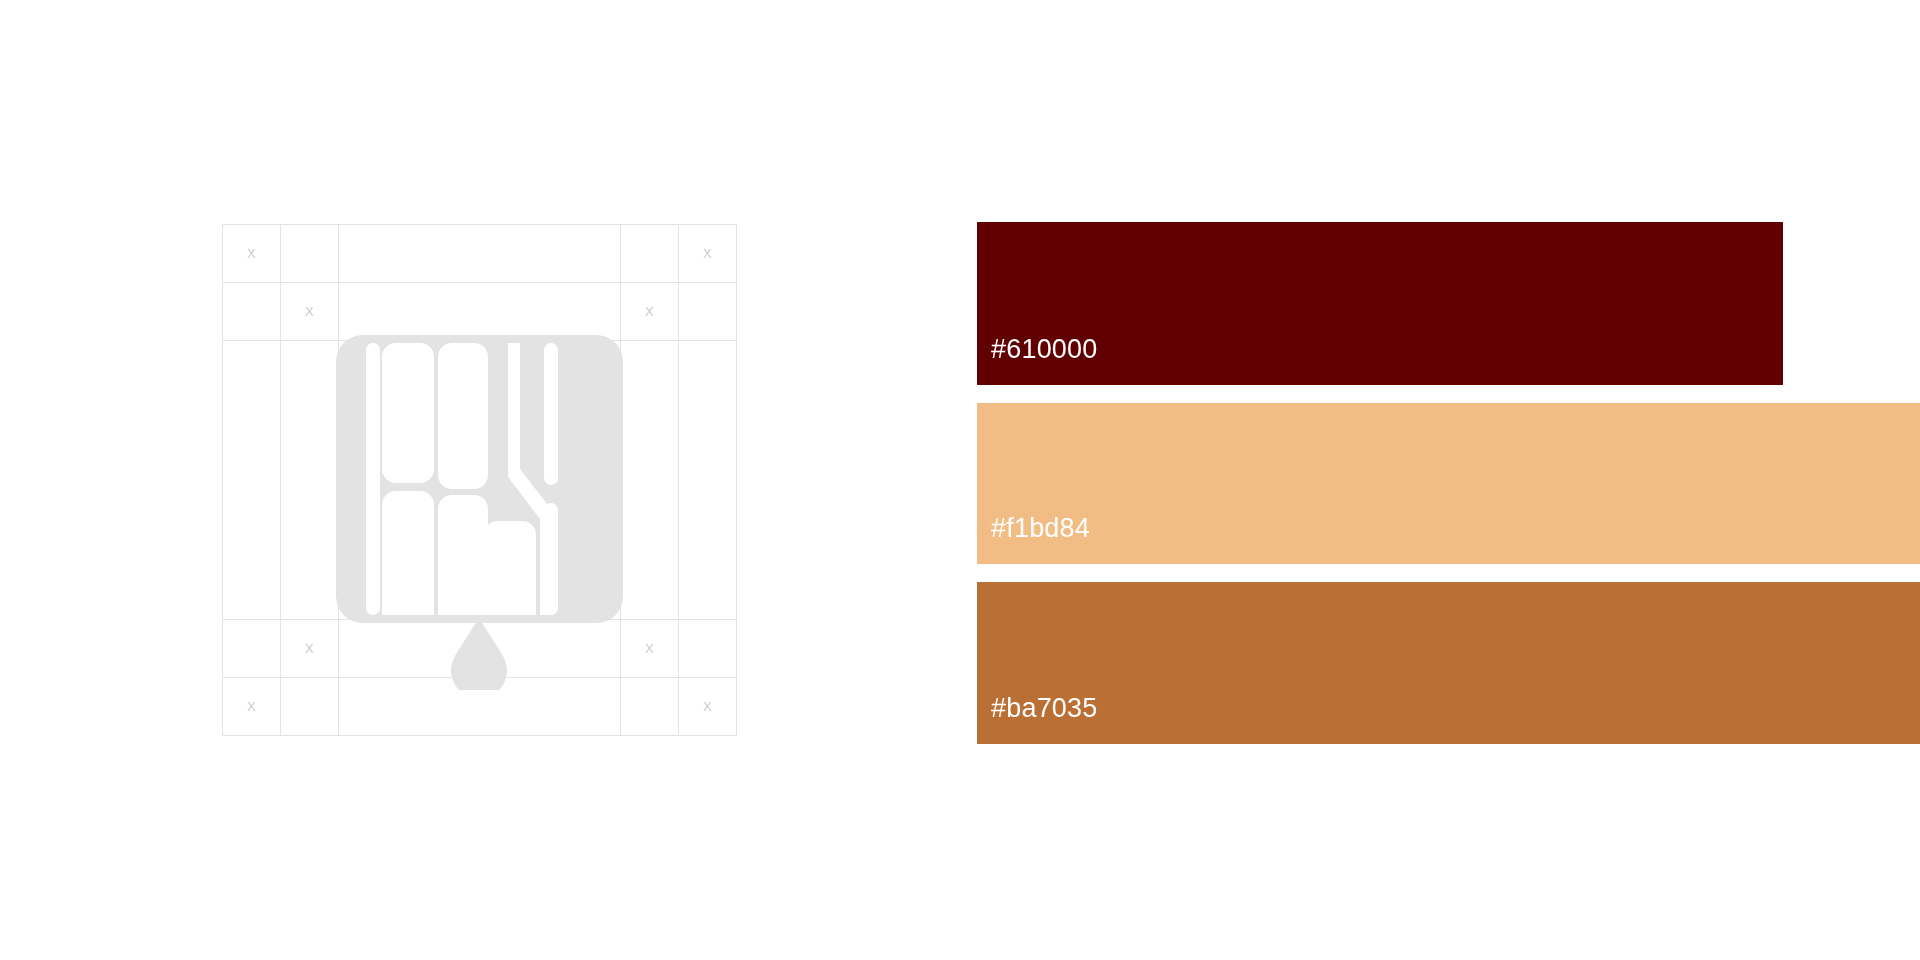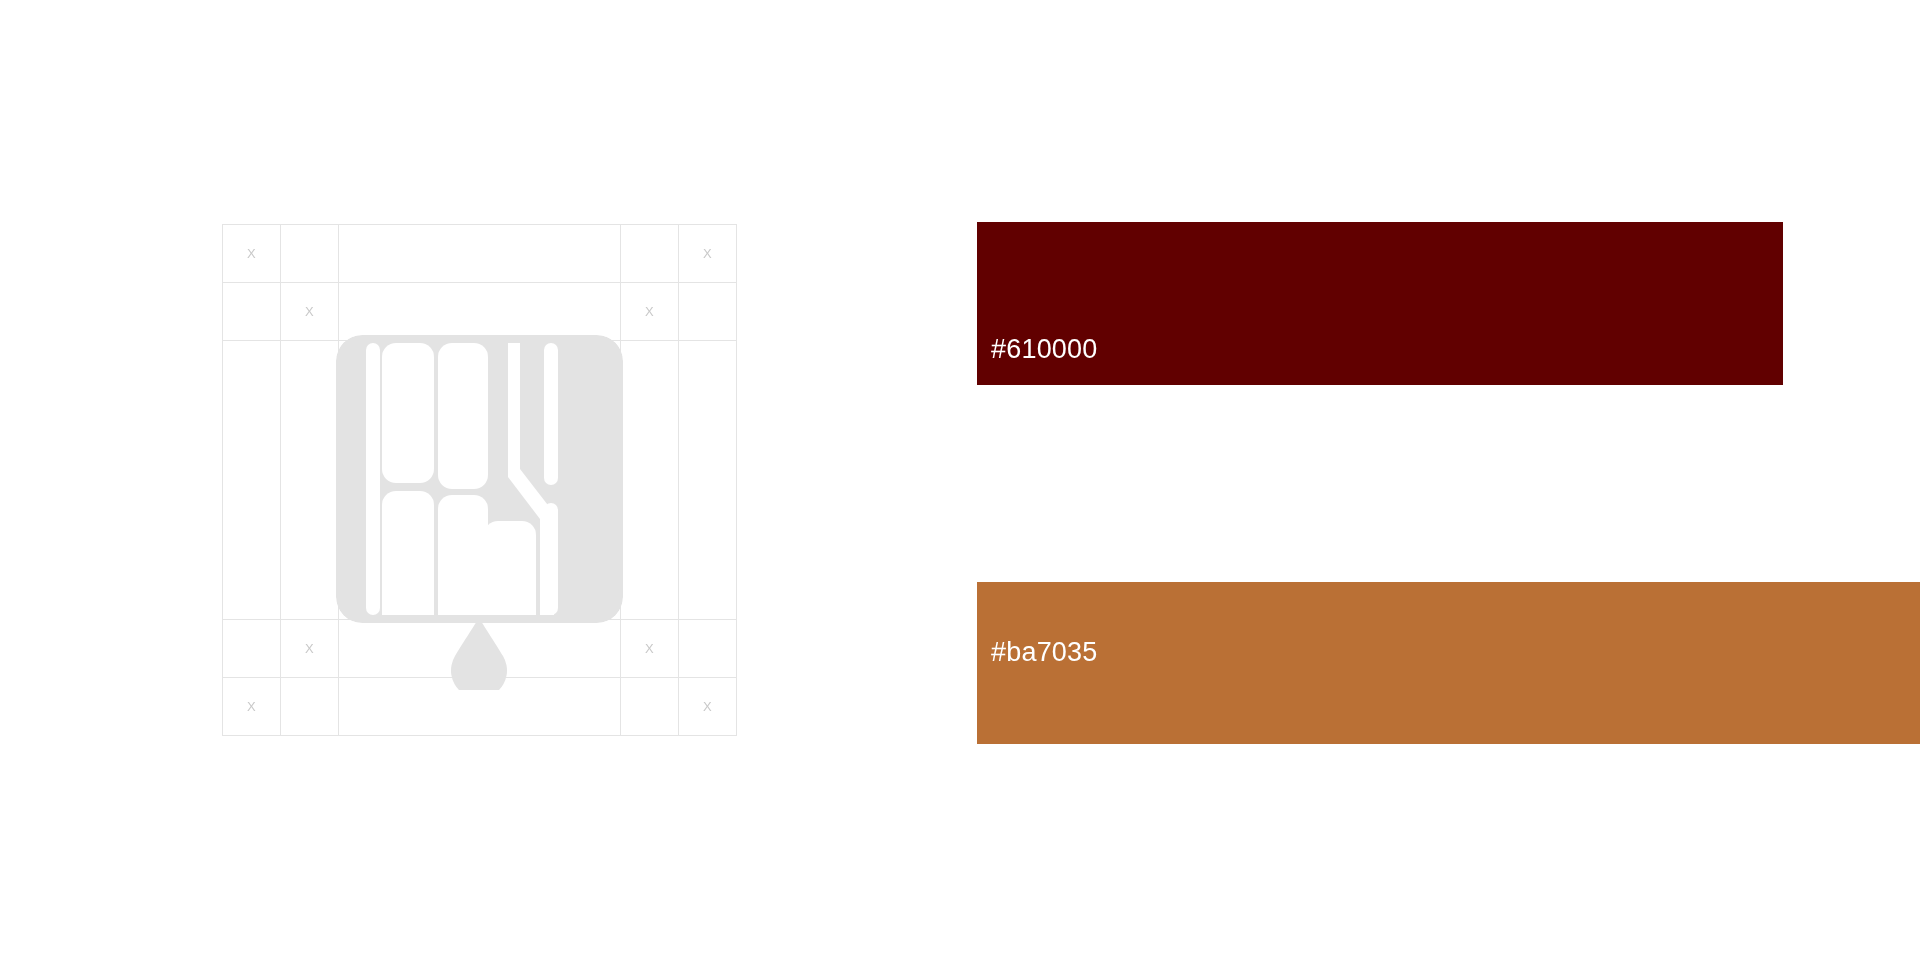--- a/index.html
+++ b/index.html
@@ -97,21 +97,21 @@
     font-size: 27px;
     font-weight: 400;
     color: #ffffff;
     letter-spacing: 0.2px;
     padding: 0 0 22px 14px;
     white-space: nowrap;
     line-height: 1;
   }
   #swatch-0 { top: 0px;   width: 806px; height: 163px; }
   #swatch-1 { top: 181px; width: 943px; height: 161px; }
-  #swatch-2 { top: 360px; width: 943px; height: 162px; align-items: center; }
+  #swatch-2 { top: 360px; width: 943px; height: 162px; }
 </style>
 </head>
 <body style="background-color: rgb(255, 255, 255);">
 
 <div id="clearspace-panel">
 
   <table class="grid-table">
     <colgroup>
       <col class="col-n">
         <col class="col-n">
@@ -195,18 +195,21 @@
   </div>
 
 </div>
 
 <div id="palette-panel">
 
   <div class="swatch" id="swatch-0" style="background-color: rgb(97, 0, 0);">
     <span class="swatch-label" style="color: rgb(255, 255, 255);">#610000</span>
   </div>
 
+  <div class="swatch" id="swatch-1" style="background-color: rgb(241, 189, 132);">
+    <span class="swatch-label" style="color: rgb(255, 255, 255);">#f1bd84</span>
+  </div>
 
   <div class="swatch" id="swatch-2" style="background-color: rgb(186, 112, 53);">
     <span class="swatch-label" style="color: rgb(255, 255, 255);">#ba7035</span>
   </div>
 
 </div>
 
 </body></html>

